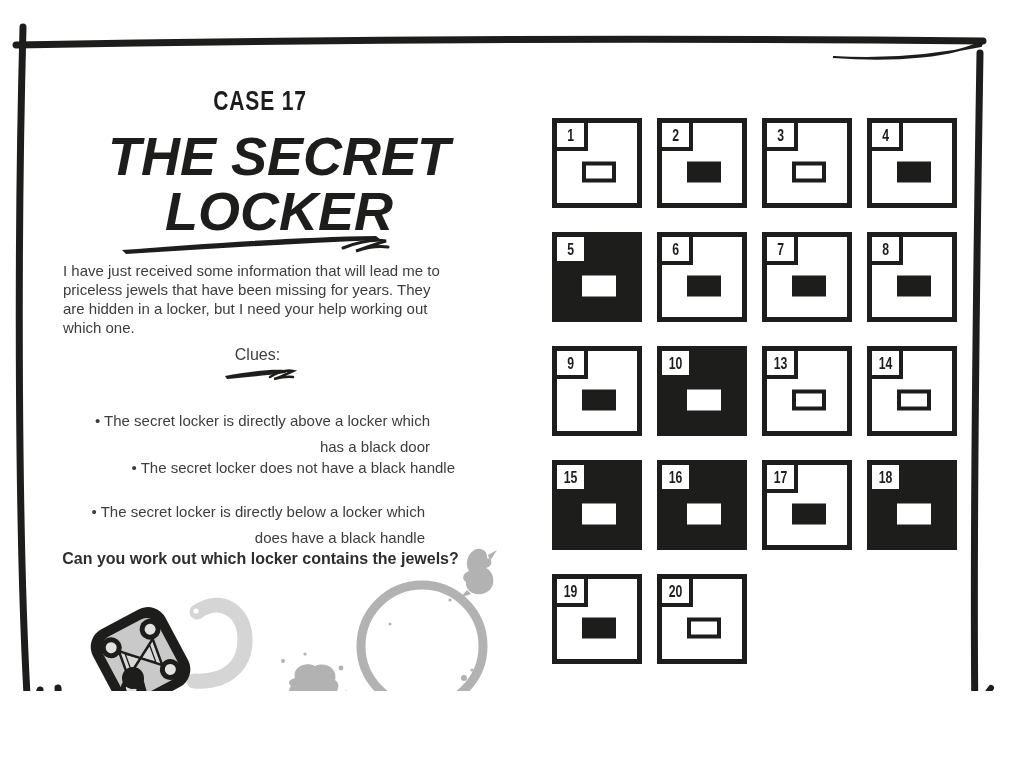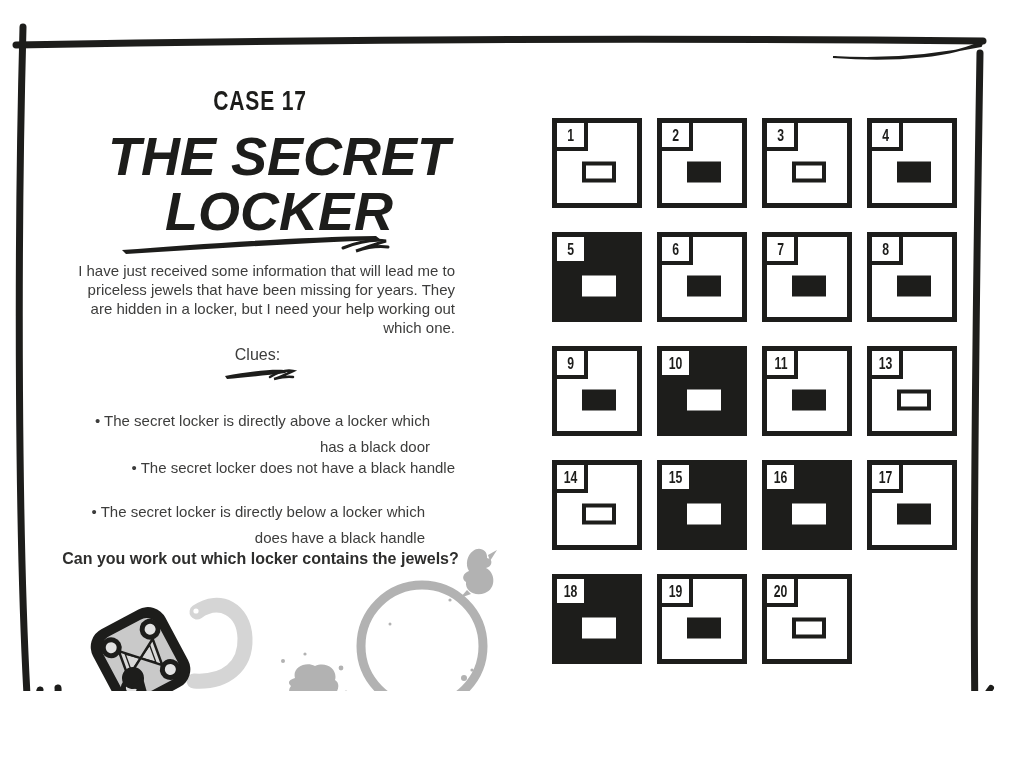--- a/index.html
+++ b/index.html
@@ -22,21 +22,21 @@
     position:absolute;left:0;top:86px;width:520px;text-align:center;
     font-size:27px;font-weight:bold;letter-spacing:1px;color:var(--ink);
     transform:scaleX(0.78);
   }
   .title{
     position:absolute;left:19px;top:129px;width:520px;text-align:center;
     font-weight:bold;font-style:italic;font-size:54px;line-height:55px;
     letter-spacing:0;color:var(--ink);
   }
   .intro{
-    position:absolute;left:63px;top:261px;width:392px;text-align:right;
+    position:absolute;left:63px;top:261px;width:392px;text-align:left;
     font-size:15px;line-height:19px;color:var(--body);
   }
   .clues-heading{
     position:absolute;left:0;top:346px;width:515px;text-align:center;
     font-size:16px;color:var(--body);
   }
   .clue{
     position:absolute;text-align:right;font-size:15px;line-height:26px;color:var(--body);
   }
   .clue::before{content:"•  ";}
@@ -241,26 +241,20 @@
       <div class="handle handle-black"></div>
     </div>
         <div class="locker door-black">
       <div class="tab">
         <span>10</span>
       </div>
       <div class="handle handle-white"></div>
     </div>
         <div class="locker door-white">
       <div class="tab">
-        <span>11</span>
-      </div>
-      <div class="handle handle-black"></div>
-    </div>
-        <div class="locker door-white">
-      <div class="tab">
         <span>13</span>
       </div>
       <div class="handle handle-outline"></div>
     </div>
         <div class="locker door-white">
       <div class="tab">
         <span>14</span>
       </div>
       <div class="handle handle-outline"></div>
     </div>

